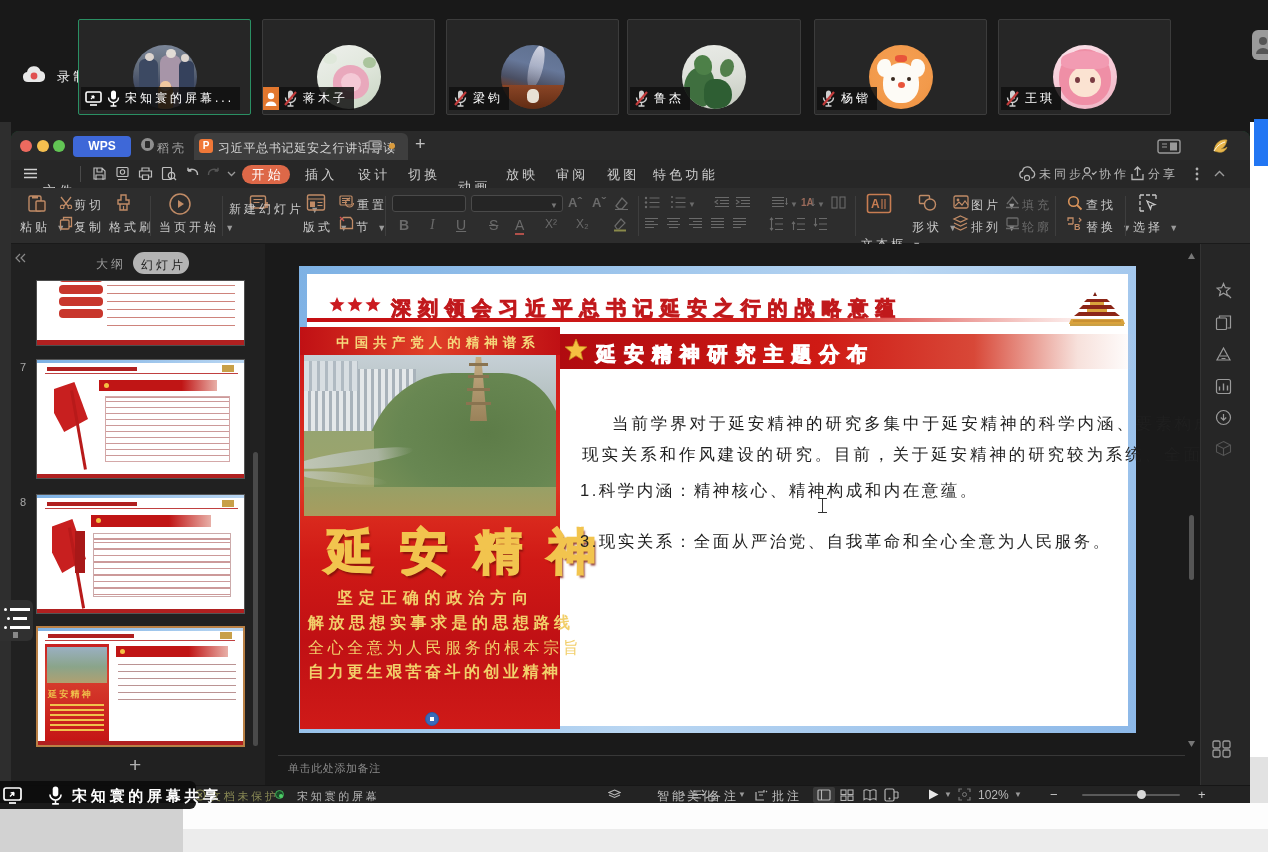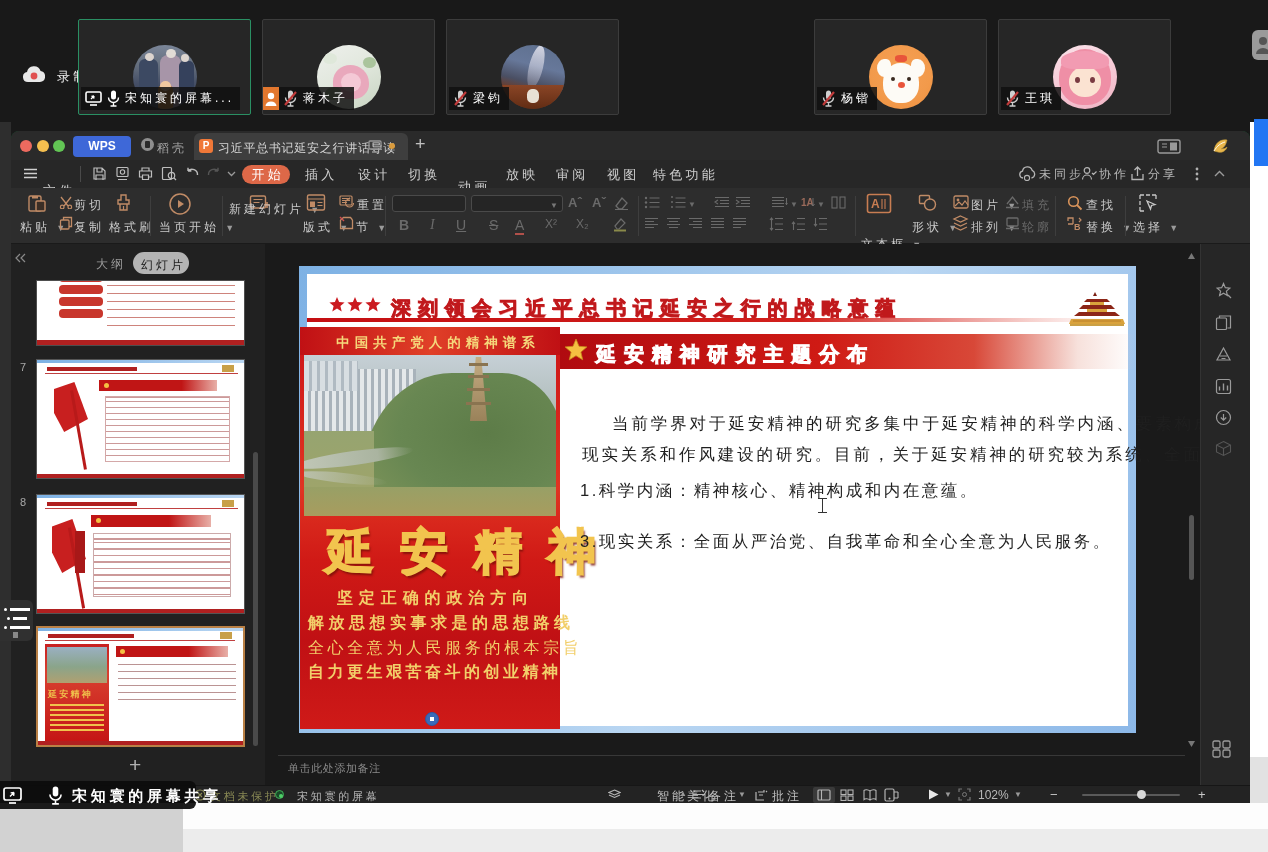--- a/index.html
+++ b/index.html
@@ -107,20 +107,36 @@
       <div class="lbl" style="left:2px">
         <span class="micmut"><svg width="15" height="17" viewBox="0 0 13 17">
               <rect x="4" y="0.5" width="5" height="9" rx="2.5" fill="#cfcfcf"></rect>
               <path d="M1.5 7.5 a5 5 0 0 0 10 0 M6.5 12.5 v3 M3.5 16 h6" stroke="#cfcfcf" stroke-width="1.4" fill="none"></path>
               <path d="M1 15 L12 2" stroke="#c23b3b" stroke-width="2.2"></path>
             </svg></span>
         <span class="cjk">梁钧</span>
       </div>
     </div>
 
+    <div class="tile" style="left:627px;width:174px">
+      <div class="avatar" style="background:linear-gradient(170deg,#e9ebe7 0%,#dcdfd8 50%,#c2c8bd 100%)">
+        <div class="abs" style="left:2px;top:22px;width:30px;height:40px;background:#3f6f3f;border-radius:60% 40% 50% 50%"></div>
+        <div class="abs" style="left:22px;top:34px;width:28px;height:30px;background:#2e5e33;border-radius:40% 60% 55% 45%"></div>
+        <div class="abs" style="left:12px;top:10px;width:18px;height:20px;background:#4d8048;border-radius:50% 60% 40% 60%"></div>
+        <div class="abs" style="left:38px;top:14px;width:14px;height:18px;background:#527f4b;border-radius:60% 40% 60% 40%"></div>
+      </div>
+      <div class="lbl" style="left:2px">
+        <span class="micmut"><svg width="15" height="17" viewBox="0 0 13 17">
+              <rect x="4" y="0.5" width="5" height="9" rx="2.5" fill="#cfcfcf"></rect>
+              <path d="M1.5 7.5 a5 5 0 0 0 10 0 M6.5 12.5 v3 M3.5 16 h6" stroke="#cfcfcf" stroke-width="1.4" fill="none"></path>
+              <path d="M1 15 L12 2" stroke="#c23b3b" stroke-width="2.2"></path>
+            </svg></span>
+        <span class="cjk">鲁杰</span>
+      </div>
+    </div>
 
     <div class="tile" style="left:814px;width:173px">
       <div class="avatar" style="background:radial-gradient(circle at 50% 42%,#f6a055 0%,#f29a4b 60%,#ee8f3e 100%)">
         <div class="abs" style="left:14px;top:18px;width:36px;height:40px;background:#fdfbf6;border-radius:48% 48% 45% 45%"></div>
         <div class="abs" style="left:8px;top:14px;width:14px;height:18px;background:#fdfbf6;border-radius:60% 40% 20% 60%"></div>
         <div class="abs" style="left:42px;top:14px;width:14px;height:18px;background:#fdfbf6;border-radius:40% 60% 60% 20%"></div>
         <div class="abs" style="left:26px;top:10px;width:12px;height:7px;background:#e8543a;border-radius:40%"></div>
         <div class="abs" style="left:22px;top:32px;width:4px;height:4px;background:#3a2a20;border-radius:50%"></div>
         <div class="abs" style="left:38px;top:32px;width:4px;height:4px;background:#3a2a20;border-radius:50%"></div>
         <div class="abs" style="left:29px;top:37px;width:7px;height:6px;background:#e8543a;border-radius:50%"></div>

